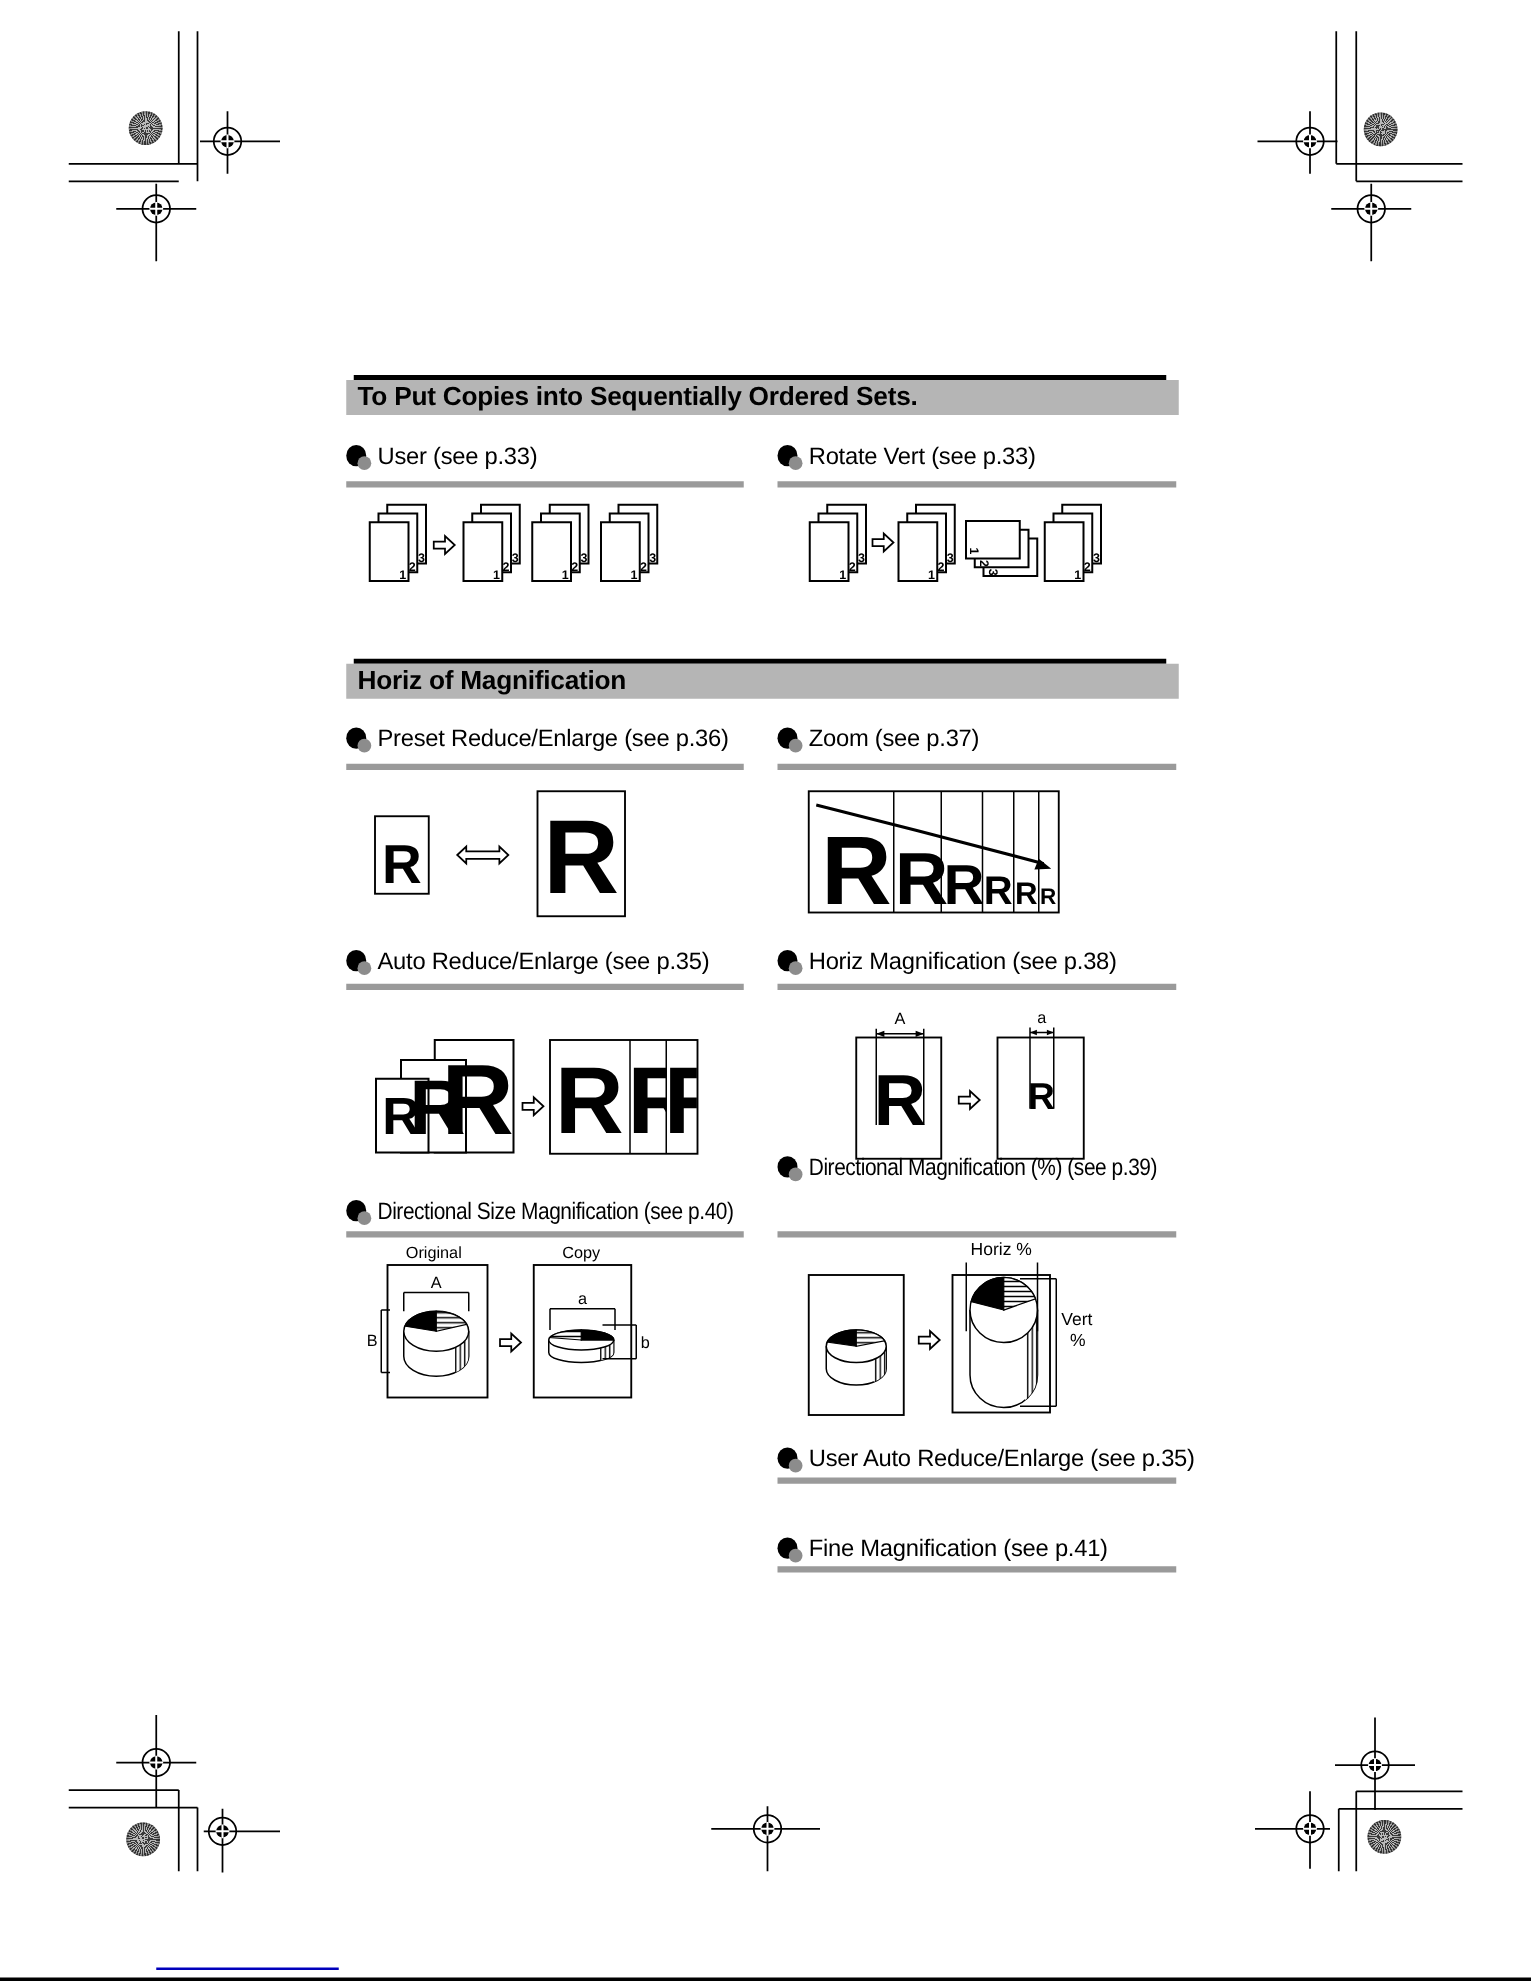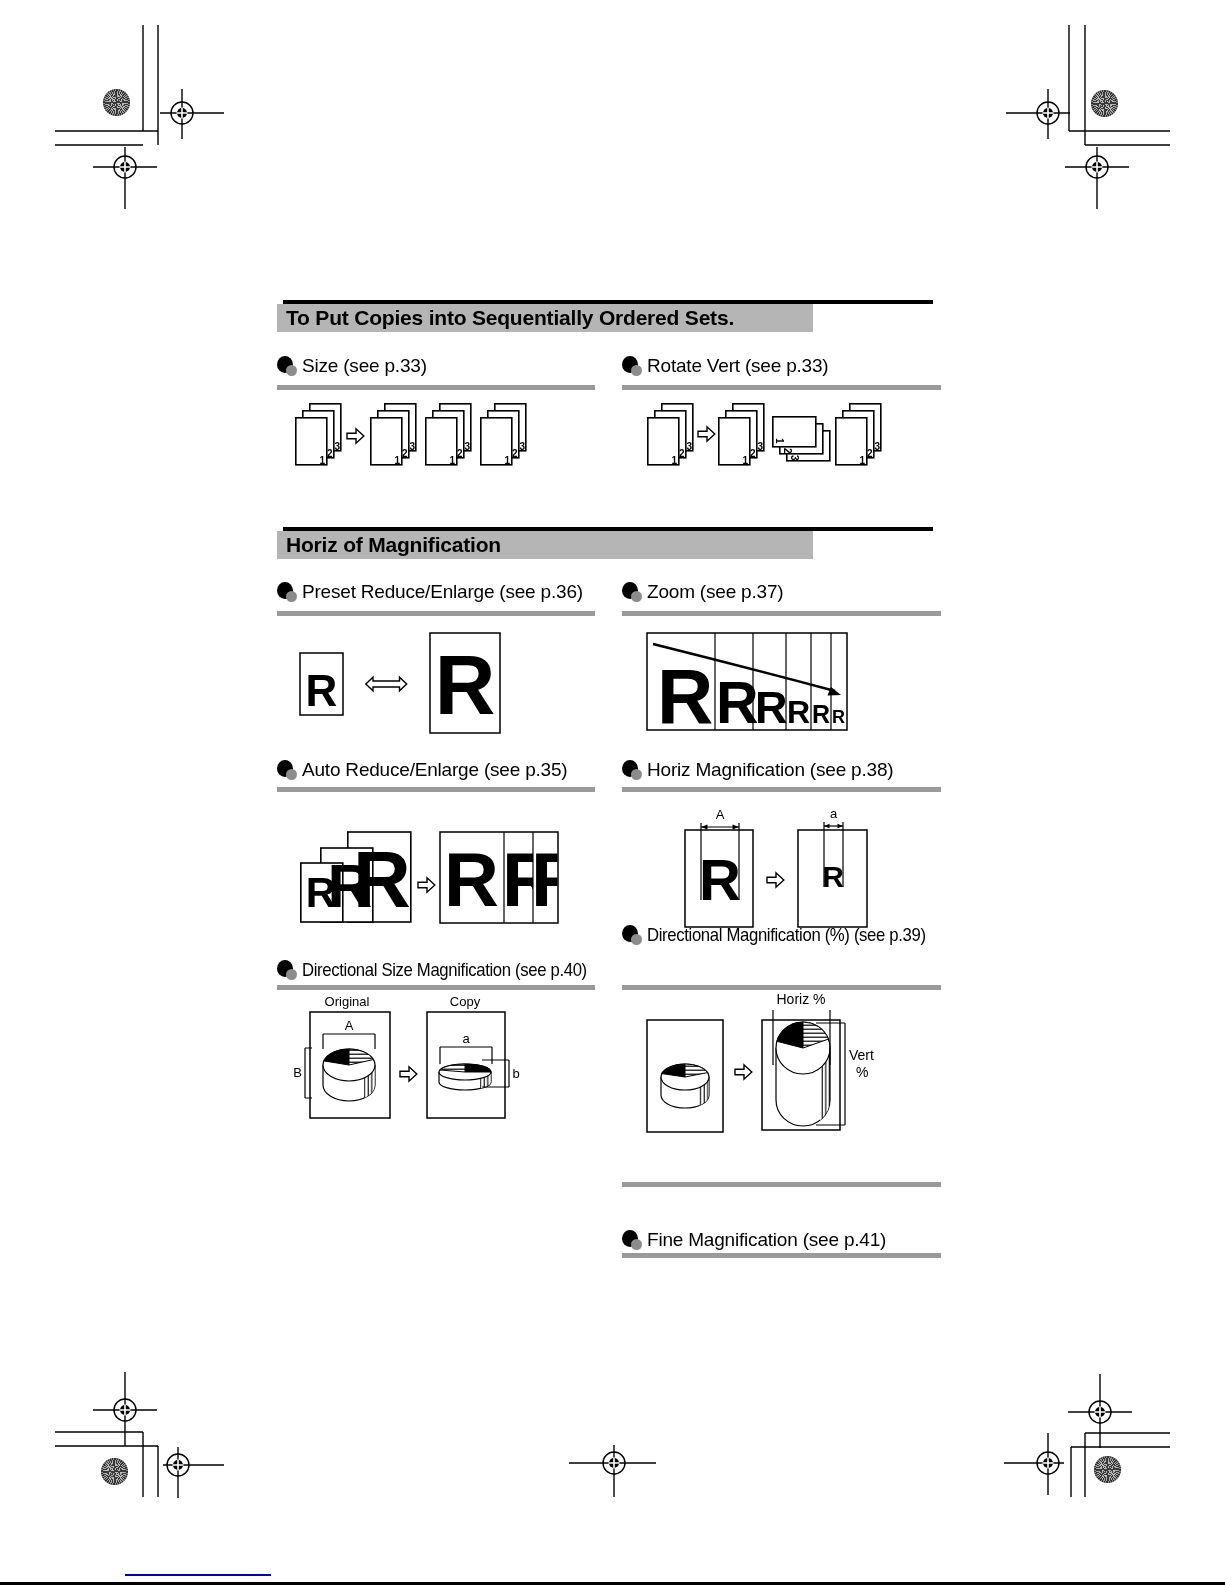--- a/index.html
+++ b/index.html
@@ -1,20 +1,20 @@
 <!DOCTYPE html>
 <html><head>
 <meta charset="utf-8">
 <style>
   html,body{margin:0;padding:0}
   body{width:1225px;height:1585px;background:#fff;position:relative;
        font-family:"Liberation Sans",sans-serif;color:#000;overflow:hidden}
   .abs{position:absolute}
   
-  .sec{position:absolute;left:277px;width:536px}
+  .sec{position:absolute;left:277px;width:666px}
   .sec-line{height:4px;background:#000;margin-left:6px;width:650px}
   .sec-bar{height:28px;background:#b5b5b5;display:flex;align-items:center;padding-left:9px;
            font-weight:bold;font-size:21px;letter-spacing:-0.2px}
   
   .item{position:absolute;display:flex;align-items:center;gap:3px;height:24px}
   .item-label{font-size:19px;letter-spacing:-0.2px;white-space:nowrap}
   .item-label.narrow{transform:scaleX(0.88);transform-origin:left center;letter-spacing:-0.4px}
   .bullet{width:22px;height:22px;position:relative;flex:0 0 auto}
   .bullet::before{content:"";position:absolute;left:0;top:1px;width:16px;height:17px;border-radius:50%;background:#000}
   .bullet::after{content:"";position:absolute;left:9px;top:10px;width:11px;height:11px;border-radius:50%;background:#8c8c8c}
@@ -164,21 +164,21 @@
 
   <div class="sec" style="top:300px">
     <div class="sec-line"></div>
     <div class="sec-bar">
         <span>To Put Copies into Sequentially Ordered Sets.</span>
       </div>
   </div>
 
   <div class="item" style="left:277px;top:354px">
     <span class="bullet"></span>
-    <span class="item-label">Size (see p.33)</span>
+    <span class="item-label">User (see p.33)</span>
   </div>
   <div class="rule" style="left:277px;top:385px;width:318px"></div>
 
   <div class="item" style="left:622px;top:354px">
     <span class="bullet"></span>
     <span class="item-label">Rotate Vert (see p.33)</span>
   </div>
   <div class="rule" style="left:622px;top:385px;width:319px"></div>
 
   <svg class="abs" style="left:293px;top:402px" width="242" height="66" viewBox="0 0 242 66">
@@ -425,20 +425,24 @@
       <path class="wb" d="M0 0 L-26.1 -6.7 A27 26 0 0 1 0 -26 Z"></path>
       <path class="wh" d="M0 0 L0 -26 A27 26 0 0 1 25.4 -8.9 Z"></path>
     </g>
     <path class="ln" d="M133 18 V73 M190 18 V73"></path>
     <text class="pct" text-anchor="middle" x="161" y="12">Horiz %</text>
     <path class="ln" d="M205 31 V133 M205 31 H176 M205 133 H176"></path>
     <text class="pct" x="209" y="68">Vert</text>
     <text class="pct" x="216" y="85">%</text>
   </svg>
 
+  <div class="item" style="left:622px;top:1156px">
+    <span class="bullet"></span>
+    <span class="item-label">User Auto Reduce/Enlarge (see p.35)</span>
+  </div>
   <div class="rule" style="left:622px;top:1182px;width:319px"></div>
 
   <div class="item" style="left:622px;top:1228px">
     <span class="bullet"></span>
     <span class="item-label">Fine Magnification (see p.41)</span>
   </div>
   <div class="rule" style="left:622px;top:1253px;width:319px"></div>
 
   <div class="blue-rule"></div>
   <div class="bottom-edge"></div>

